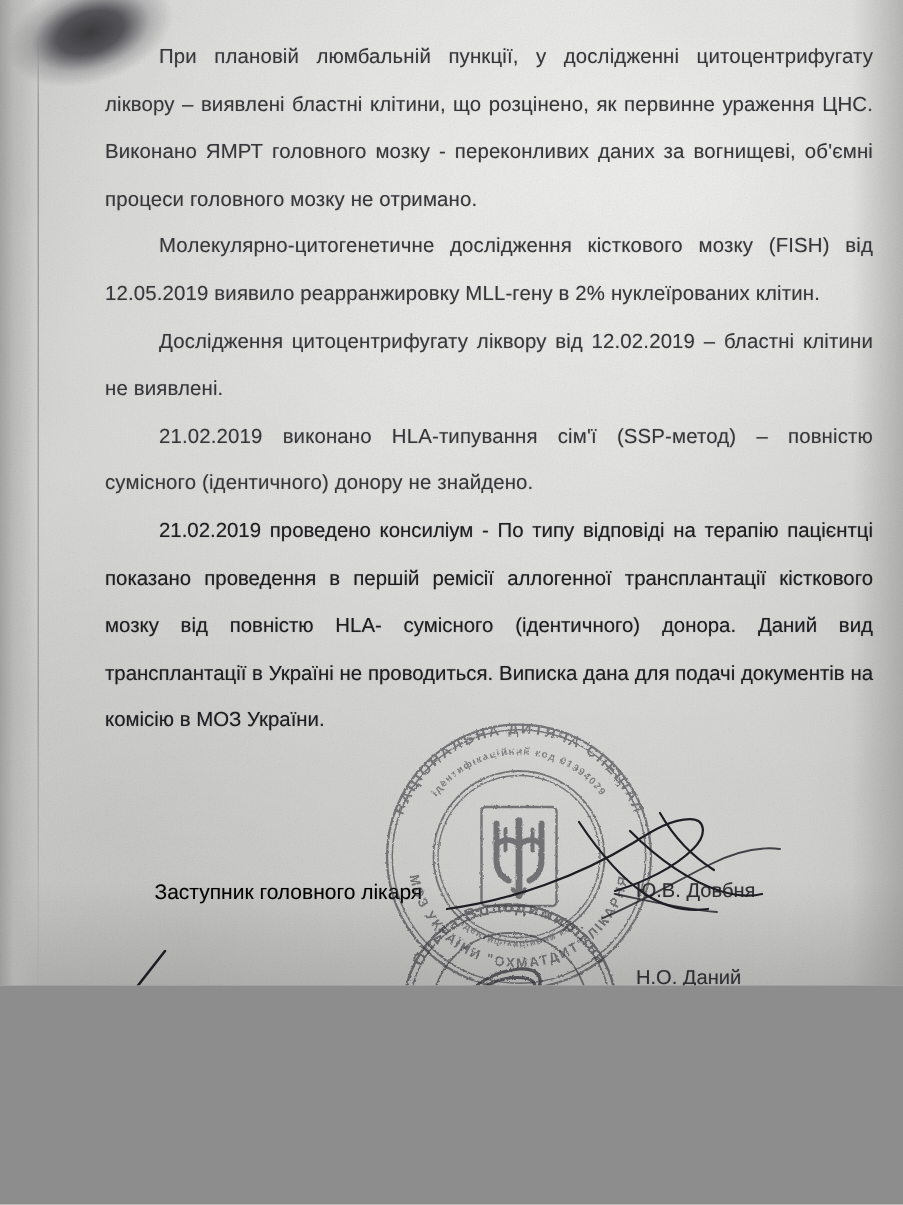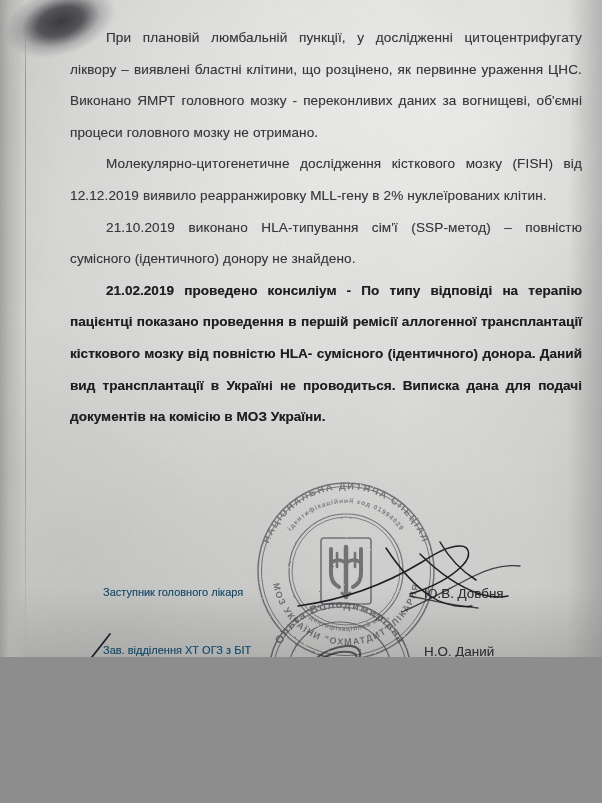--- a/index.html
+++ b/index.html
@@ -80,43 +80,43 @@
     margin: 0 0 0 0;
     text-align: justify;
     text-indent: 36px;
     font-size: 13.6px;
     line-height: 31.6px;
     letter-spacing: .1px;
     color: #37373b;
     text-shadow: 0 0 .7px rgba(55,55,60,.35);
   }
   p.para.bold {
-    font-weight: bold;
+    font-weight: normal;
     color: #1e1e22;
     letter-spacing: 0px;
     text-shadow: 0 0 .6px rgba(25,25,30,.5);
   }
 
   
   #signatures {
     position: absolute;
     left: 103px;
     top: 586px;
     width: 420px;
   }
   .sig-row {
     position: relative;
     height: 58px;
   }
   .sig-role {
     position: absolute;
     left: 0;
     top: 0;
-    font-size: 11px;
-    color: #0c4a6e;
+    font-size: 14px;
+    color: #000000;
     white-space: nowrap;
     text-shadow: 0 0 .6px rgba(47,47,51,.35);
   }
   .sig-name {
     position: absolute;
     left: 321px;
     top: 0;
     font-size: 13.4px;
     color: #2f2f33;
     white-space: nowrap;
@@ -169,32 +169,32 @@
             <feFuncA type="linear" slope="0.30"></feFuncA>
           </feComponentTransfer>
       </filter>
     </defs>
     <rect width="602" height="803" filter="url(#grainFilter)"></rect>
     <rect width="602" height="803" filter="url(#blotchFilter)" opacity="0.55"></rect>
   </svg>
 
   <div id="body-text">
     <p class="para">При плановій люмбальній пункції, у дослідженні цитоцентрифугату ліквору – виявлені бластні клітини, що розцінено, як первинне ураження ЦНС. Виконано ЯМРТ головного мозку -  переконливих даних за вогнищеві, об'ємні процеси головного мозку не отримано.</p>
-    <p class="para">Молекулярно-цитогенетичне дослідження кісткового мозку (FISH) від 12.12.2019 виявило реарранжировку MLL-гену в 2% нуклеїрованих клітин.</p>
-    <p class="para">21.10.2019 виконано   HLA-типування сім'ї (SSP-метод) – повністю сумісного (ідентичного) донору не знайдено.</p>
+    <p class="para">Молекулярно-цитогенетичне дослідження кісткового мозку (FISH) від 12.05.2019 виявило реарранжировку MLL-гену в 2% нуклеїрованих клітин.</p>
+    <p class="para">Дослідження цитоцентрифугату ліквору від 12.02.2019 – бластні клітини не виявлені.</p>
+    <p class="para">21.02.2019 виконано   HLA-типування сім'ї (SSP-метод) – повністю сумісного (ідентичного) донору не знайдено.</p>
     <p class="para bold">21.02.2019 проведено консиліум - По типу відповіді на терапію пацієнтці показано проведення  в першій ремісії аллогенної трансплантації кісткового мозку від повністю HLA- сумісного (ідентичного) донора. Даний вид трансплантації в Україні не проводиться. Виписка дана для подачі документів на комісію в МОЗ України.</p>
   </div>
 
   <div id="signatures">
     <div class="sig-row">
       <span class="sig-role">Заступник головного лікаря</span>
       <span class="sig-name">Ю.В. Довбня</span>
     </div>
     <div class="sig-row">
-      <span class="sig-role">Зав. відділення ХТ ОГЗ з БІТ</span>
       <span class="sig-name">Н.О. Даний</span>
     </div>
   </div>
 
   <div id="doc-date">25.02.2019</div>
 
   <div class="stamp" style="left:246px; top:471px; width:200px; height:200px; opacity:.62;">
     <svg width="200" height="200" viewBox="0 0 200 200">
       <defs>
         <path id="arcTop" d="M 18,100 A 82,82 0 0 1 182,100"></path>

